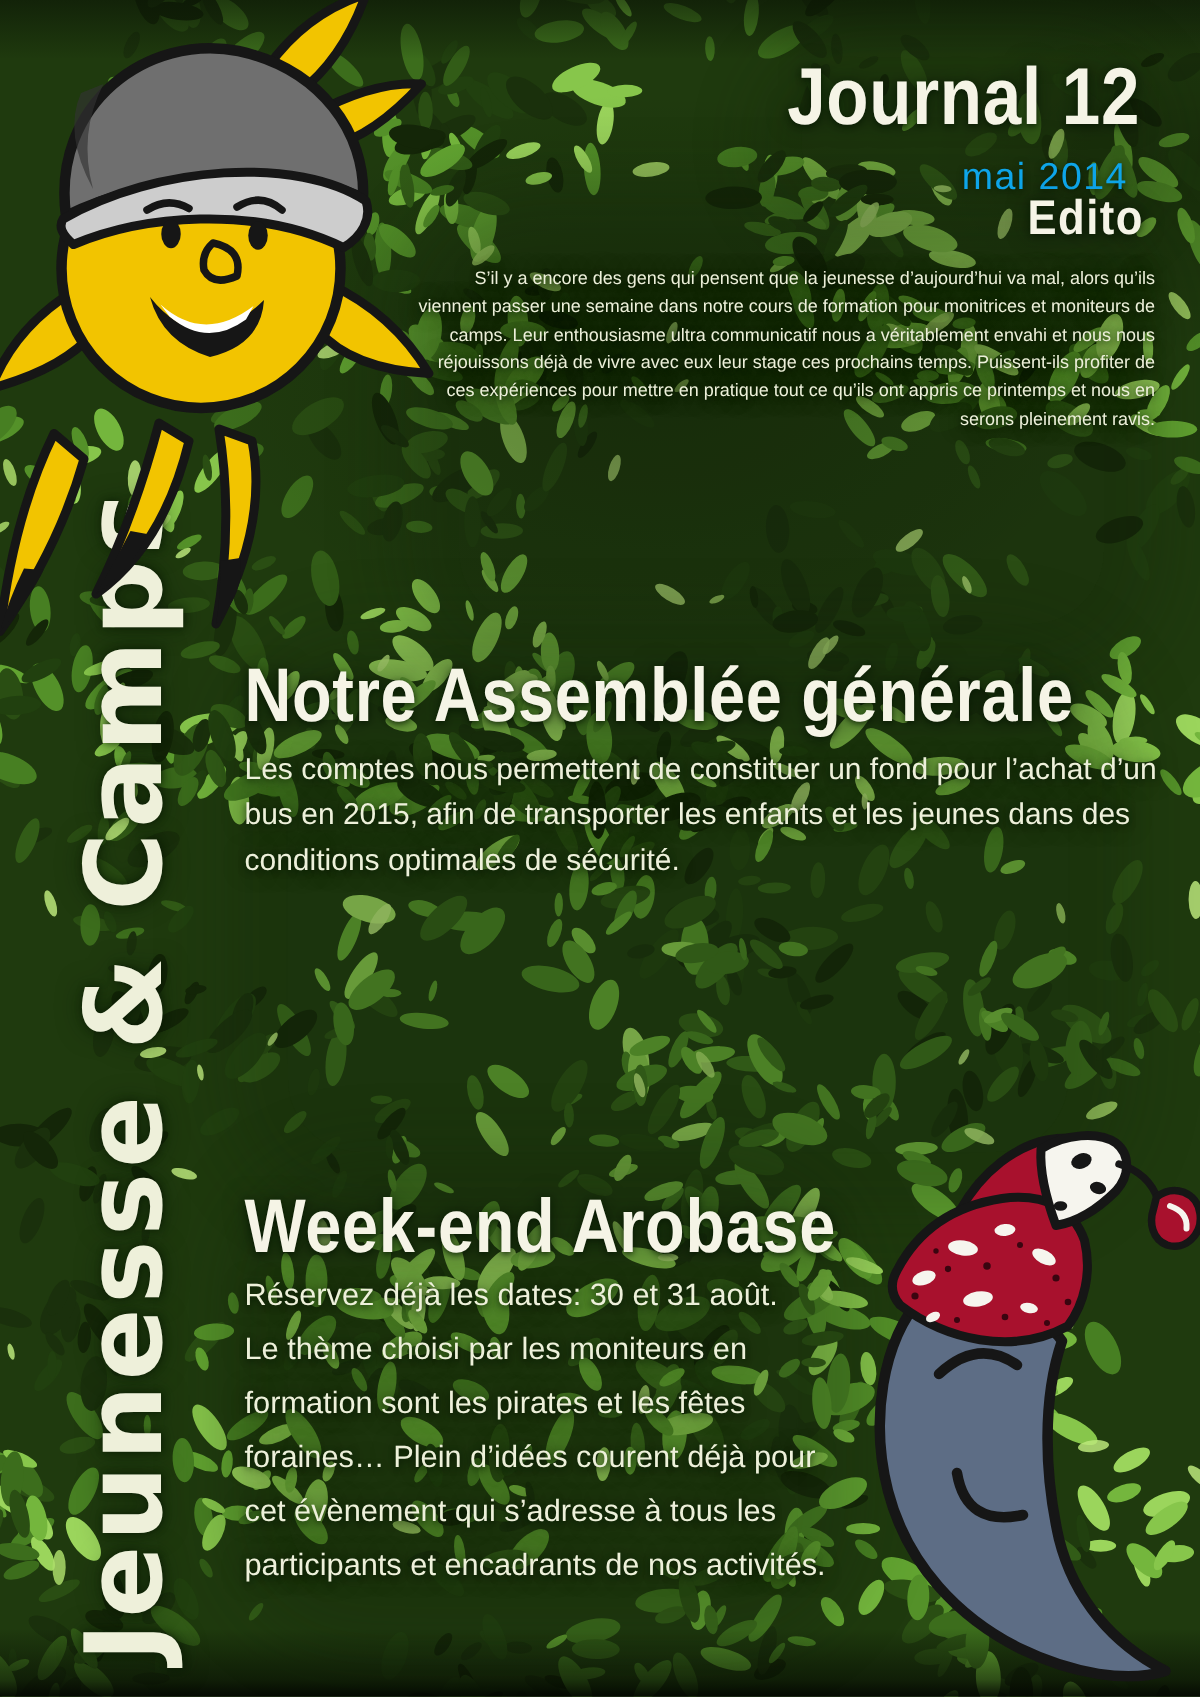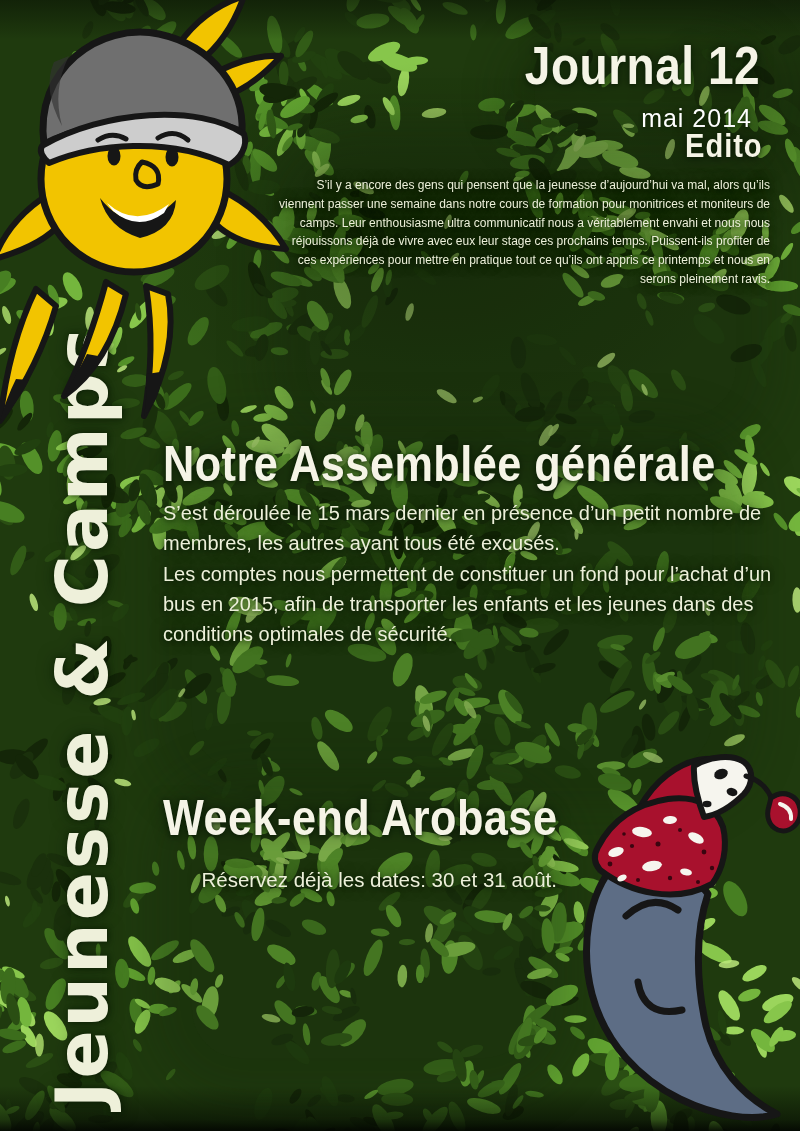--- a/index.html
+++ b/index.html
@@ -21,36 +21,36 @@
   .patch-ag     {left:192px;top:462px;width:520px;height:306px;background:rgba(18,36,10,.27);box-shadow:0 0 46px 42px rgba(18,36,10,.27);}
   .patch-we     {left:192px;top:812px;width:340px;height:246px;background:rgba(18,36,10,.25);box-shadow:0 0 46px 42px rgba(18,36,10,.25);}
   .patch-mast   {left:534px;top:56px;width:210px;height:76px;background:rgba(18,36,10,.20);box-shadow:0 0 40px 36px rgba(18,36,10,.20);}
 
   .txt{position:absolute;z-index:3;color:#edf0da;
        text-shadow:0 1px 4px rgba(8,24,4,.8),0 0 14px rgba(8,24,4,.55);}
   .hd{font-weight:bold;color:#f5f4e6;letter-spacing:.5px;}
 
   .masthead-title{right:40px;top:42px;font-size:48px;line-height:1;
        transform:scale(.96,1.12);transform-origin:100% 50%;text-align:right;}
-  .masthead-date{right:48px;top:104px;font-size:25px;color:#ffffff;letter-spacing:1px;
+  .masthead-date{right:48px;top:104px;font-size:25px;color:#0ea5e9;letter-spacing:1px;
        text-shadow:0 1px 4px rgba(8,24,4,.8);}
   .edito-wrap{left:278px;top:129px;width:492px;text-align:right;}
   .edito-heading{font-size:30px;font-weight:bold;color:#f5f4e6;letter-spacing:1px;margin:0 0 13px 0;
        transform:scale(.97,1.08);}
   .edito-body{font-size:12px;line-height:1.57;margin:0;}
   .edito-signature{font-size:14px;line-height:1.3;margin:2px 0 0 0;color:#e4e8cf;}
 
   .ag-heading{left:163px;top:438px;font-size:46px;line-height:1.1;
        transform:scale(.94,1.1);transform-origin:0 50%;white-space:nowrap;}
   .ag-body{left:163px;top:498px;width:612px;font-size:20px;line-height:1.515;}
   .ag-body p{margin:0;}
   .we-heading{left:163px;top:792px;font-size:46px;line-height:1.1;
        transform:scale(.94,1.1);transform-origin:0 50%;white-space:nowrap;}
   .we-body{left:163px;top:846px;width:410px;font-size:20.5px;line-height:1.76;}
-  .we-body p{margin:16px;text-align:right;}
+  .we-body p{margin:0;}
 
   .vertical-banner{
     left:24px;top:1108px;width:826px;height:118px;z-index:3;
     transform:rotate(-90deg);transform-origin:0 0;
     font-family:"DejaVu Sans",sans-serif;font-weight:bold;
     font-size:71px;letter-spacing:3px;color:#eef0da;line-height:118px;
     text-shadow:0 1px 5px rgba(8,24,4,.75),0 0 16px rgba(8,24,4,.5);
     white-space:nowrap;
   }
   .mascot{position:absolute;z-index:4;}
@@ -1512,27 +1512,27 @@
   <div class="txt hd masthead-title">Journal 12</div>
   <div class="txt masthead-date">mai 2014</div>
 
   <div class="txt edito-wrap">
     <div class="edito-heading">Edito</div>
     <p class="edito-body">S’il y a encore des gens qui pensent que la jeunesse d’aujourd’hui va mal, alors qu’ils viennent passer une semaine dans notre cours de formation pour monitrices et moniteurs de camps. Leur enthousiasme ultra communicatif nous a véritablement envahi et nous nous réjouissons déjà de vivre avec eux leur stage ces prochains temps. Puissent-ils profiter de ces expériences pour mettre en pratique tout ce qu’ils ont appris ce printemps et nous en serons pleinement ravis.</p>
   </div>
 
   <div class="txt hd ag-heading">Notre Assemblée générale</div>
   <div class="txt ag-body">
-    <p>S’est déroulée le 15 mars dernier en présence d’un petit nombre de membres, les autres ayant tous été excusés.</p>
     <p>Les comptes nous permettent de constituer un fond pour l’achat d’un bus en 2015, afin de transporter les enfants et les jeunes dans des conditions optimales de sécurité.</p>
   </div>
 
   <div class="txt hd we-heading">Week-end Arobase</div>
   <div class="txt we-body">
     <p>Réservez déjà les dates: 30 et 31 août.</p>
+    <p>Le thème choisi par les moniteurs en formation sont les pirates et les fêtes foraines… Plein d’idées courent déjà pour cet évènement qui s’adresse à tous les participants et encadrants de nos activités.</p>
   </div>
 
   <div class="txt vertical-banner">Jeunesse &amp; Camps</div>
 
   <svg id="sun-svg" class="mascot" width="300" height="446" viewBox="0 0 300 446">
     <g stroke="#161616" stroke-width="6" stroke-linejoin="round" fill="#f2c400">
       <path d="M185,50 Q210,15 250,2 Q235,45 205,68 Z"></path>
       <path d="M215,82 Q255,60 287,62 Q255,97 225,104 Z"></path>
       <path d="M225,195 Q268,215 292,255 Q240,252 218,226 Z"></path>
       <path d="M55,200 Q15,225 0,265 Q48,252 68,228 Z"></path>

